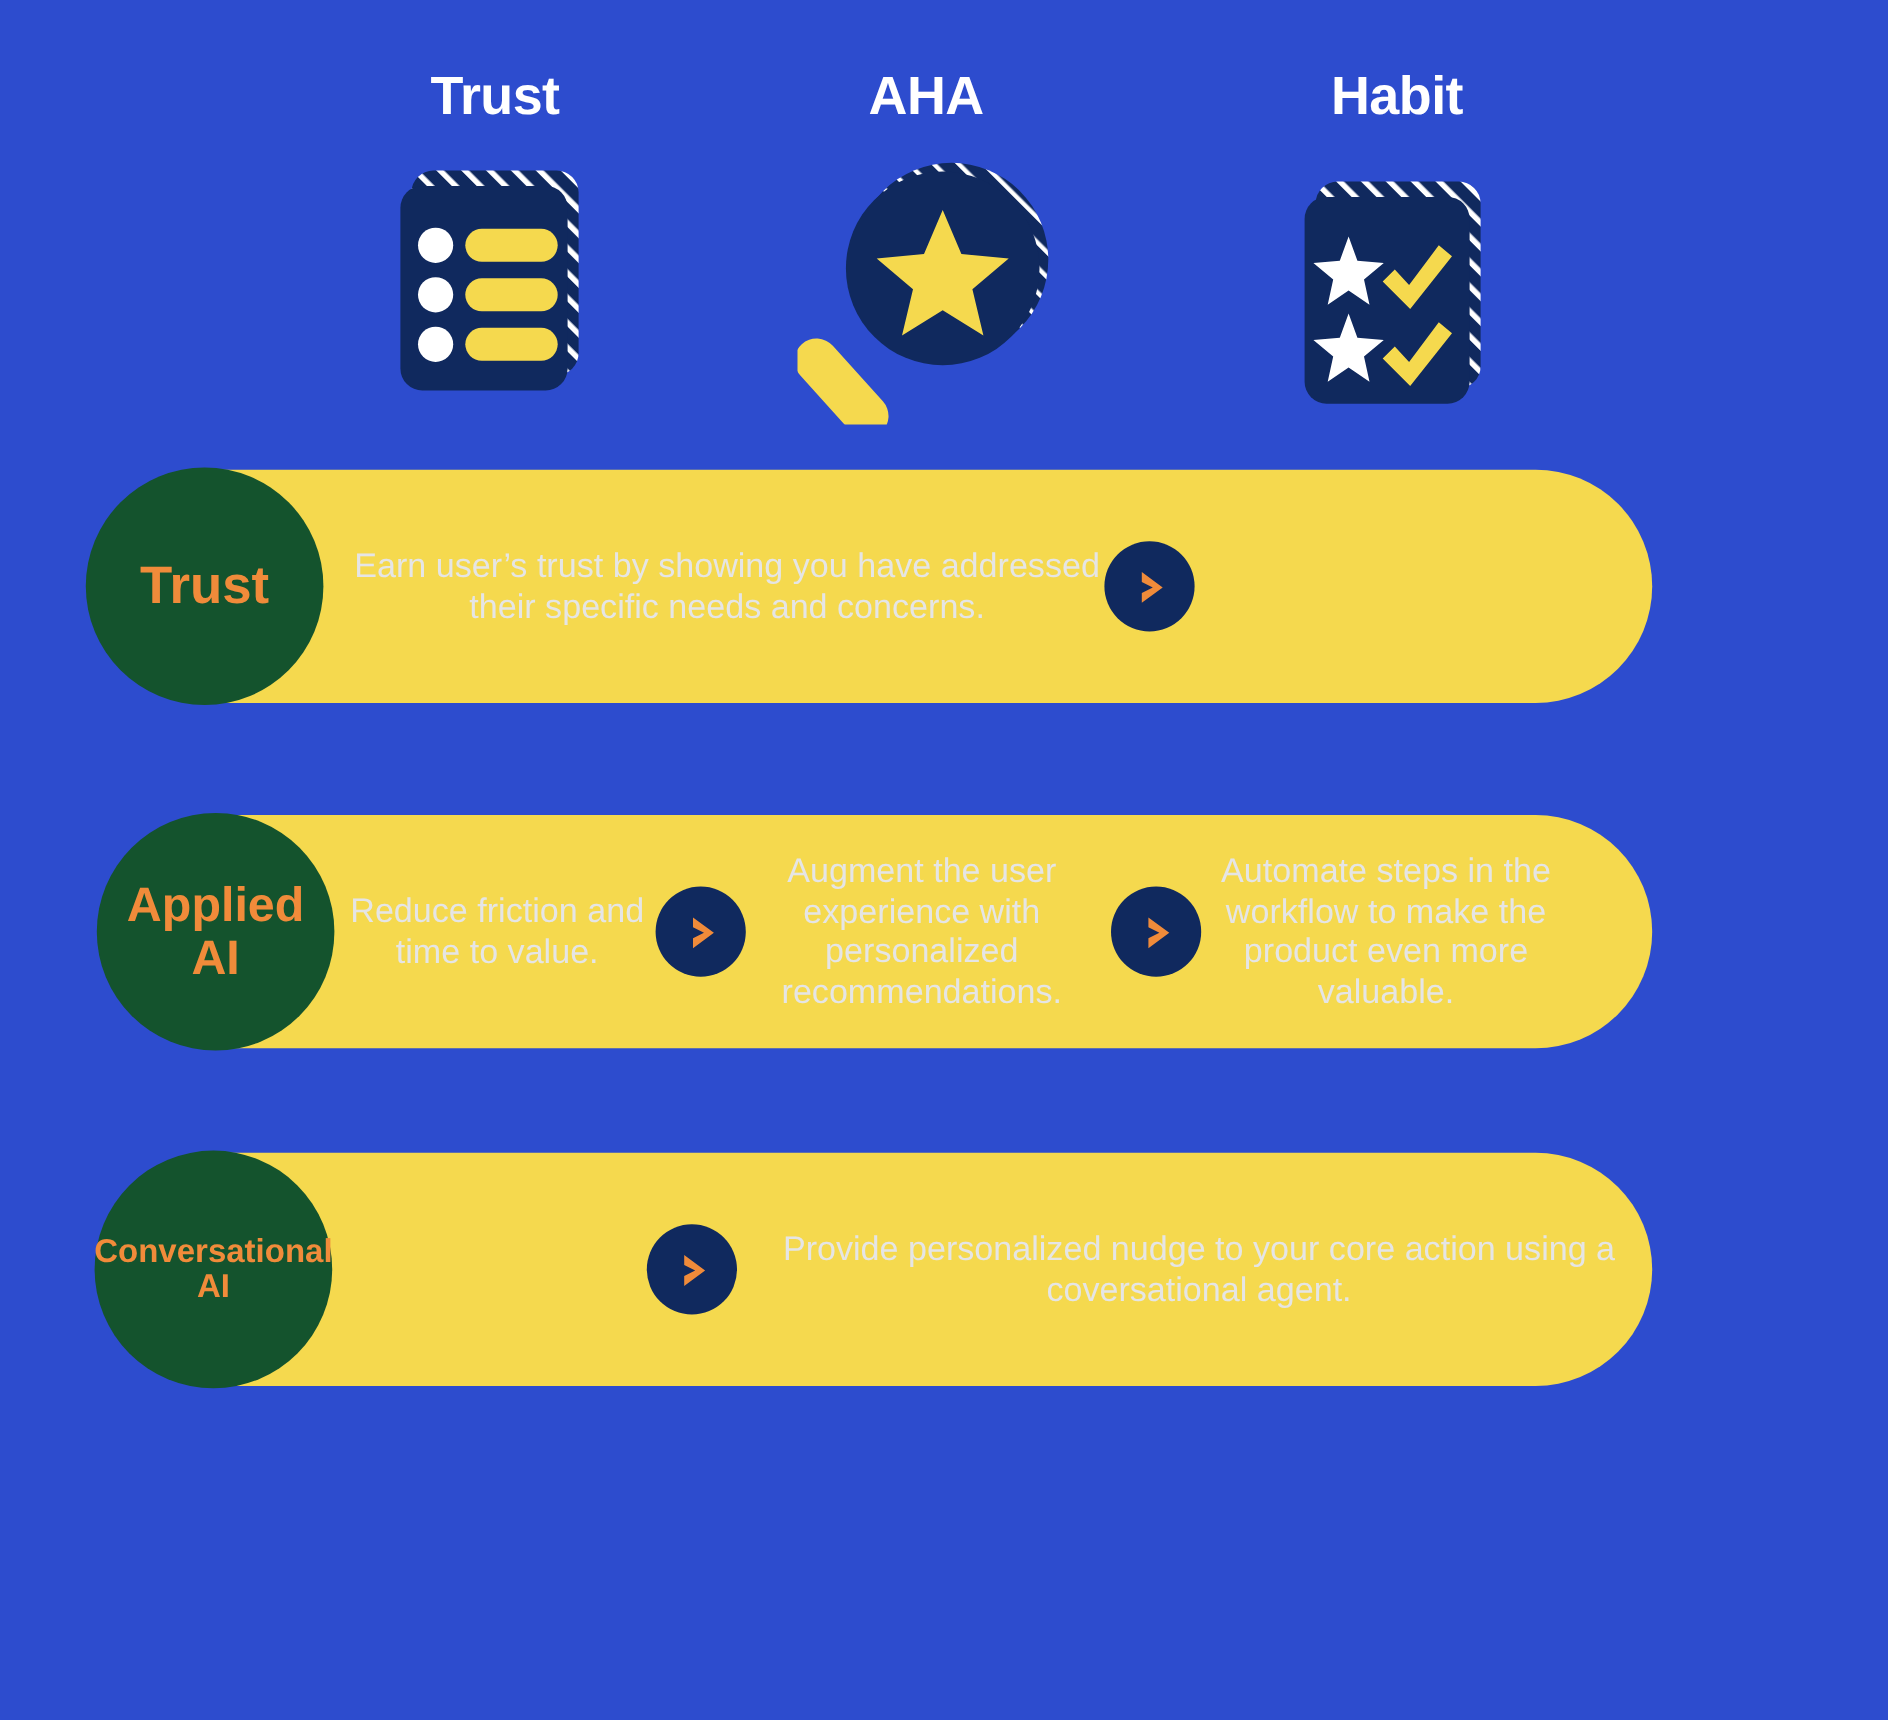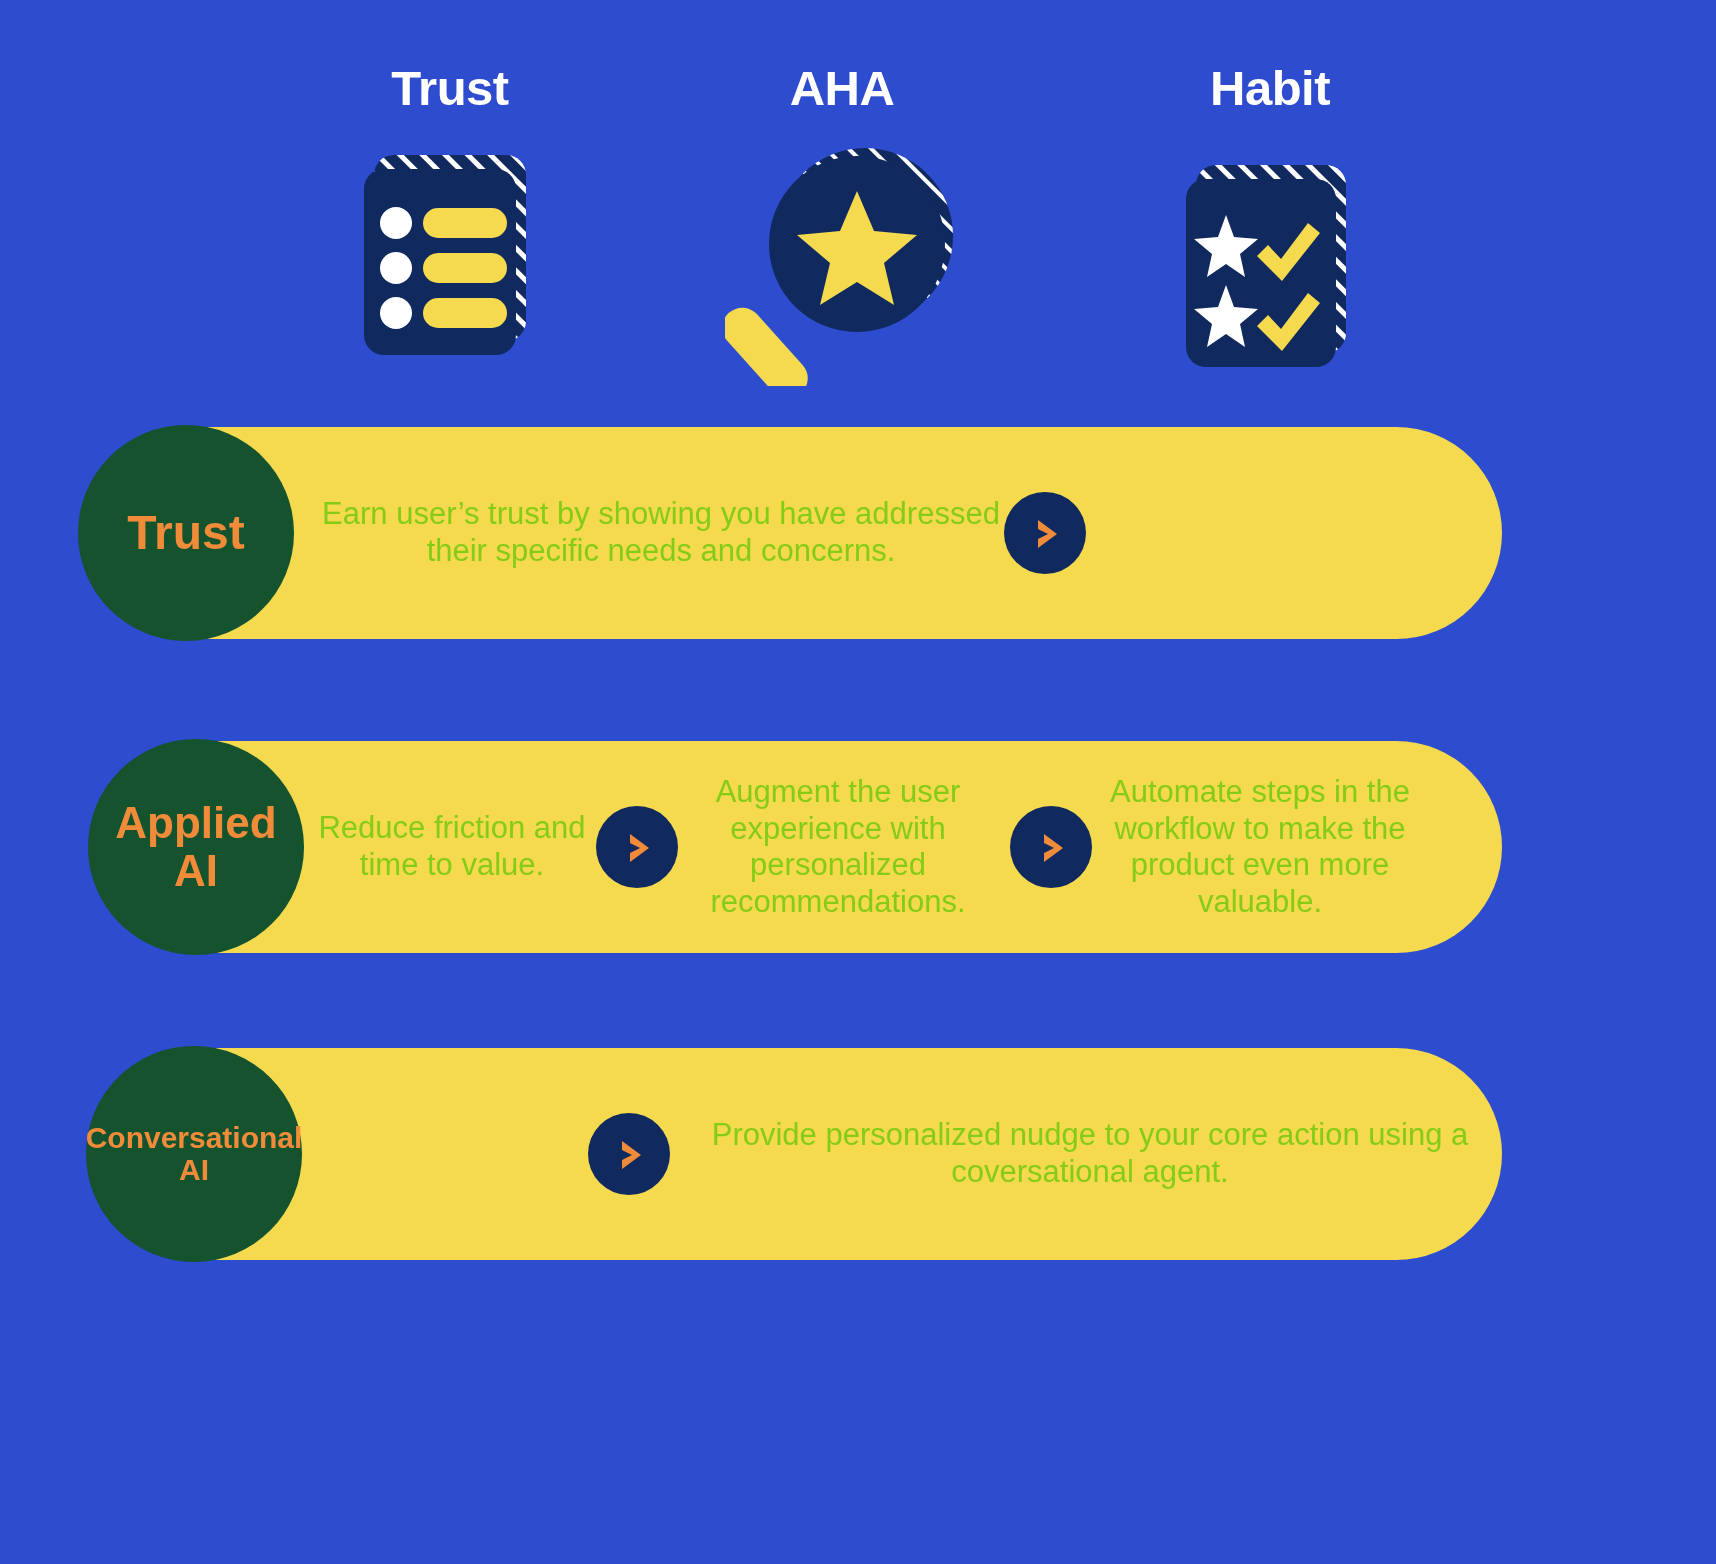--- a/index.html
+++ b/index.html
@@ -78,21 +78,21 @@
 
   .cell {
     position: absolute;
     top: 50%;
     transform: translateY(-50%);
     text-align: center;
     color: #10295e;
     z-index: 2;
   }
   .cell-text {
-    color: #84cc16;
+    color: #e5e5e5;
     line-height: 1.18;
   }
 
   .arrow-btn {
     position: absolute;
     top: 50%;
     transform: translateY(-50%);
     border-radius: 50%;
     background: #10295e;
     display: flex;

